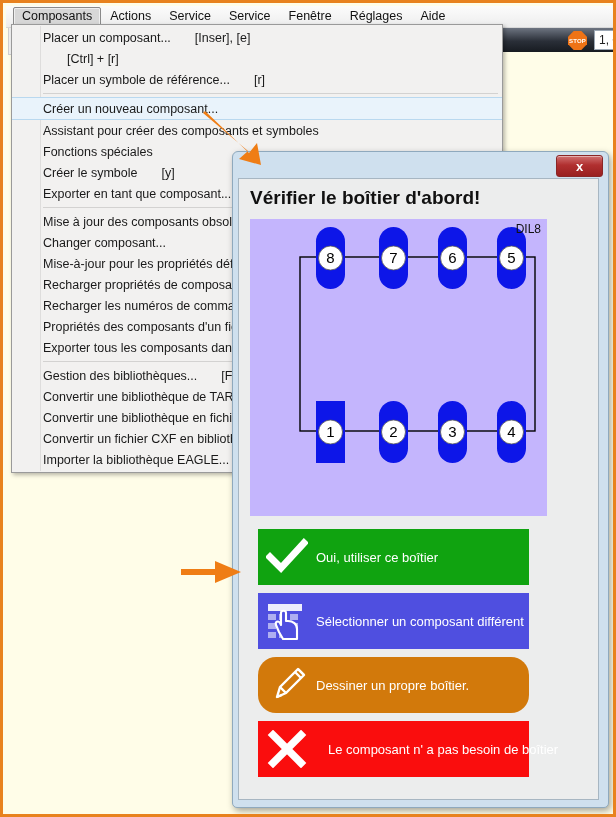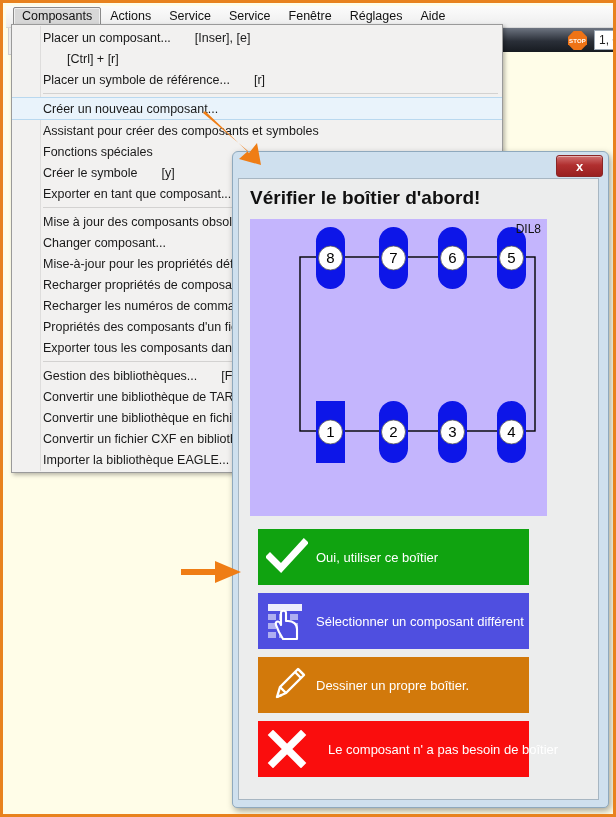--- a/index.html
+++ b/index.html
@@ -257,21 +257,21 @@
     align-items: center;
     justify-content: center;
   }
   .action-label {
     font-size: 13px;
     color: #ffffff;
     white-space: nowrap;
   }
   #btn-yes      { top: 350px; background: #10a310; }
   #btn-select   { top: 414px; background: #4f4fe0; }
-  #btn-draw     { top: 478px; background: #d2790b; }
+  #btn-draw     { top: 478px; background: #d2790b; border-radius: 18px; }
   #btn-nocase   { top: 542px; background: #fa0d0d; gap: 12px; }
 </style>
 </head>
 <body>
 
 <div id="page-frame">
 
   <div id="app-window">
 
     <div id="menubar">

